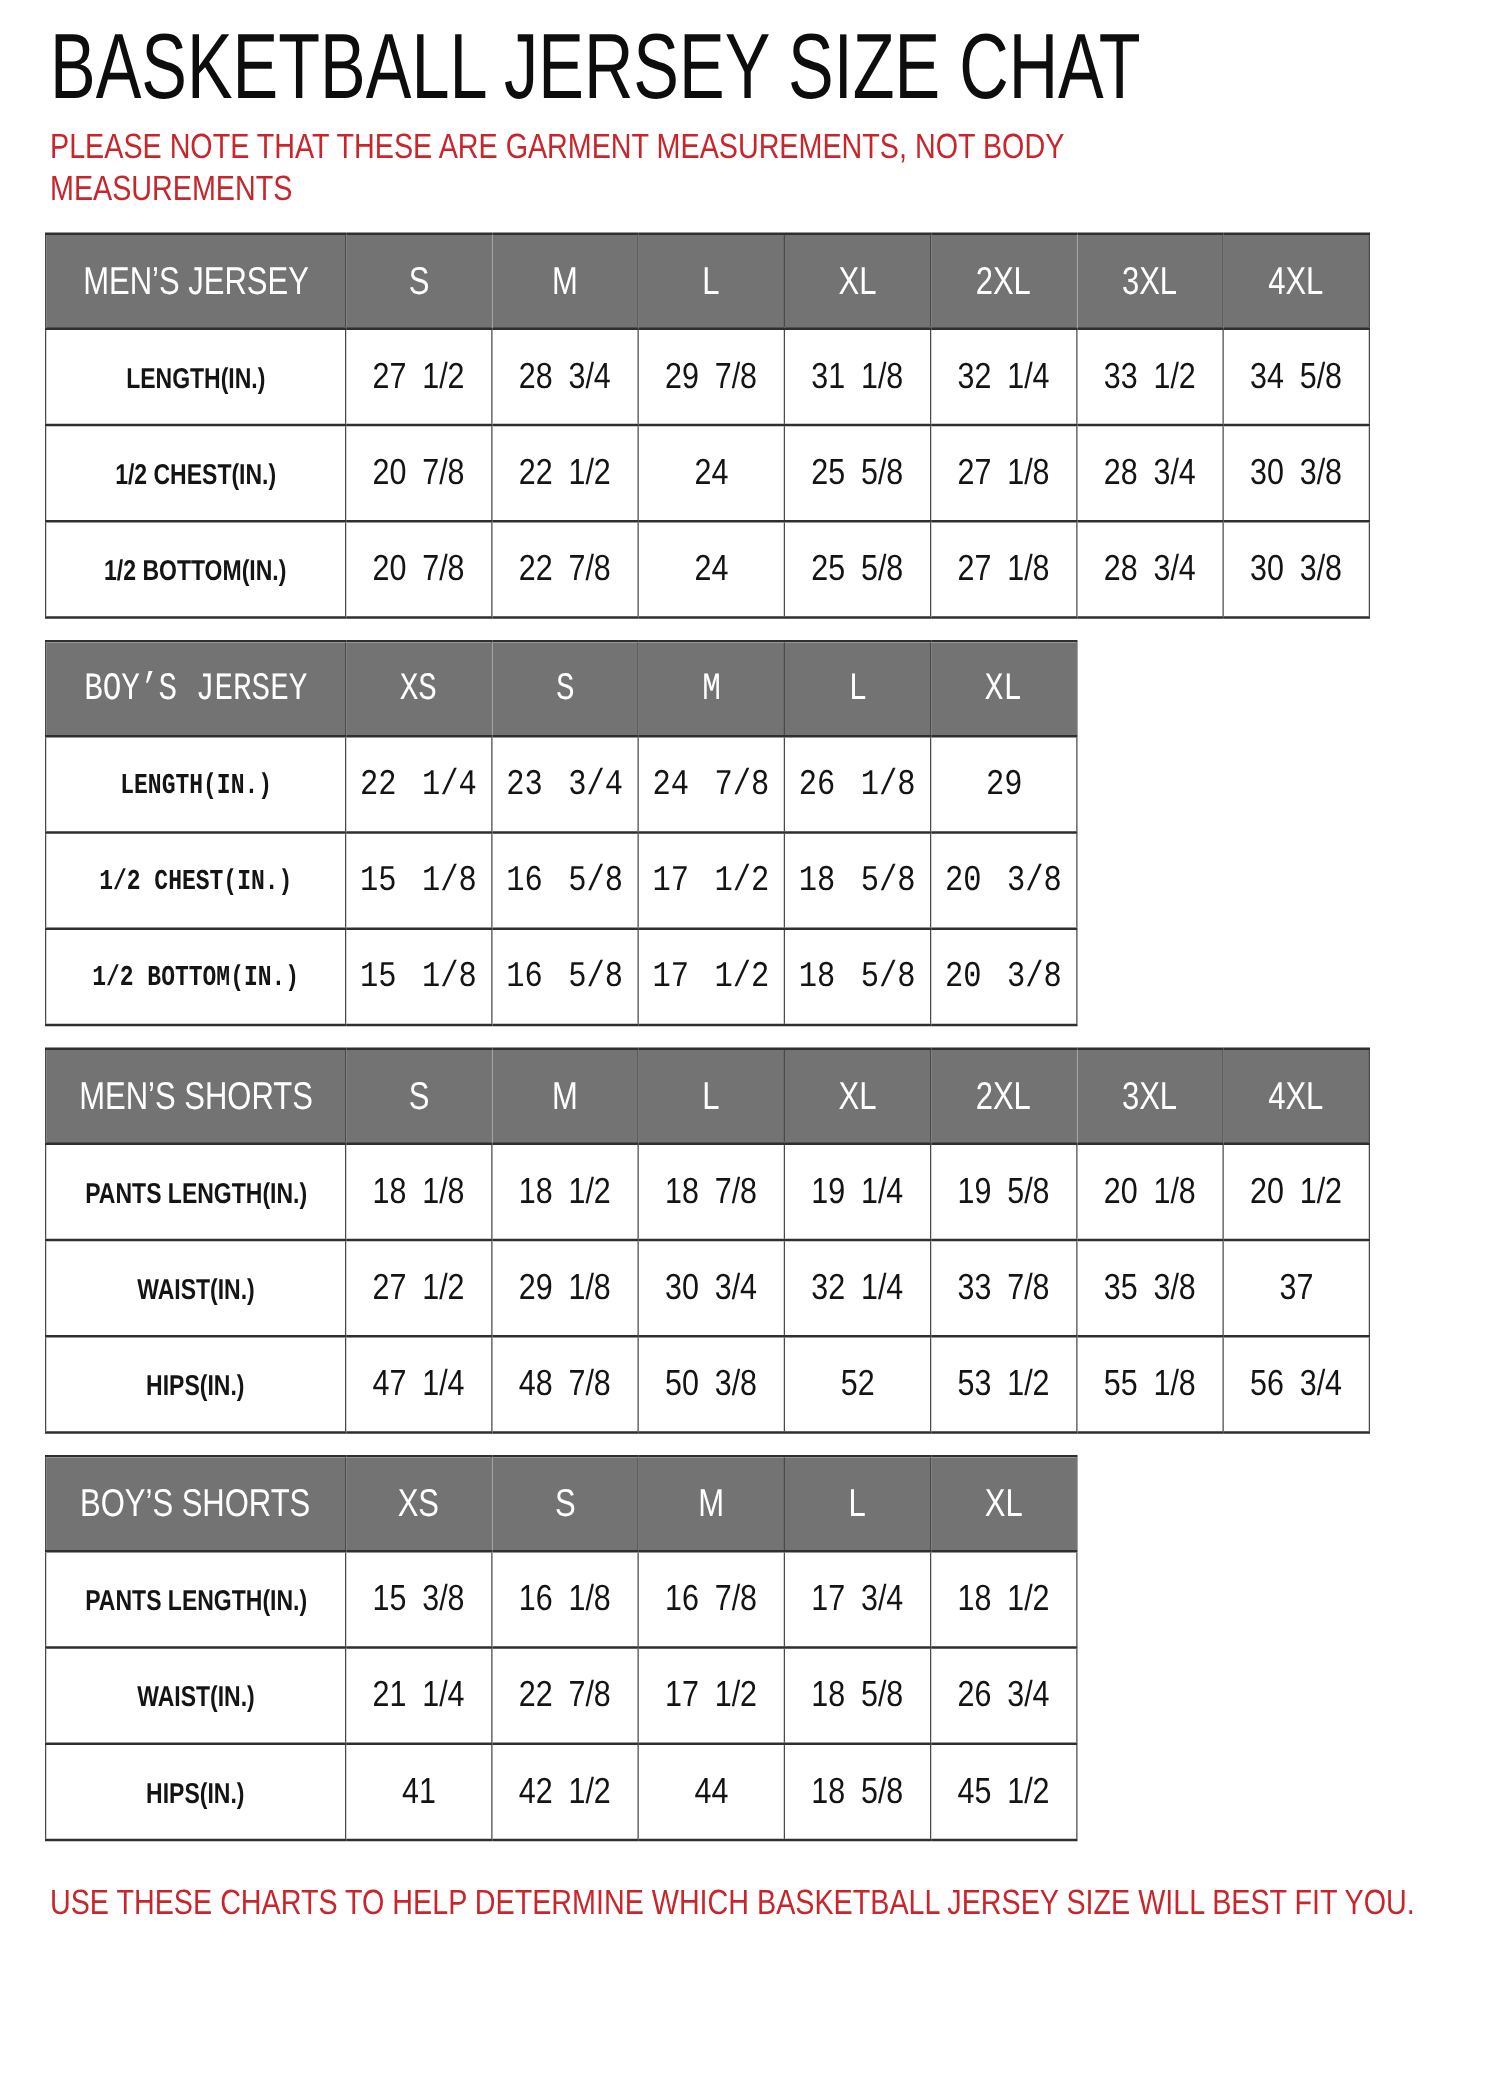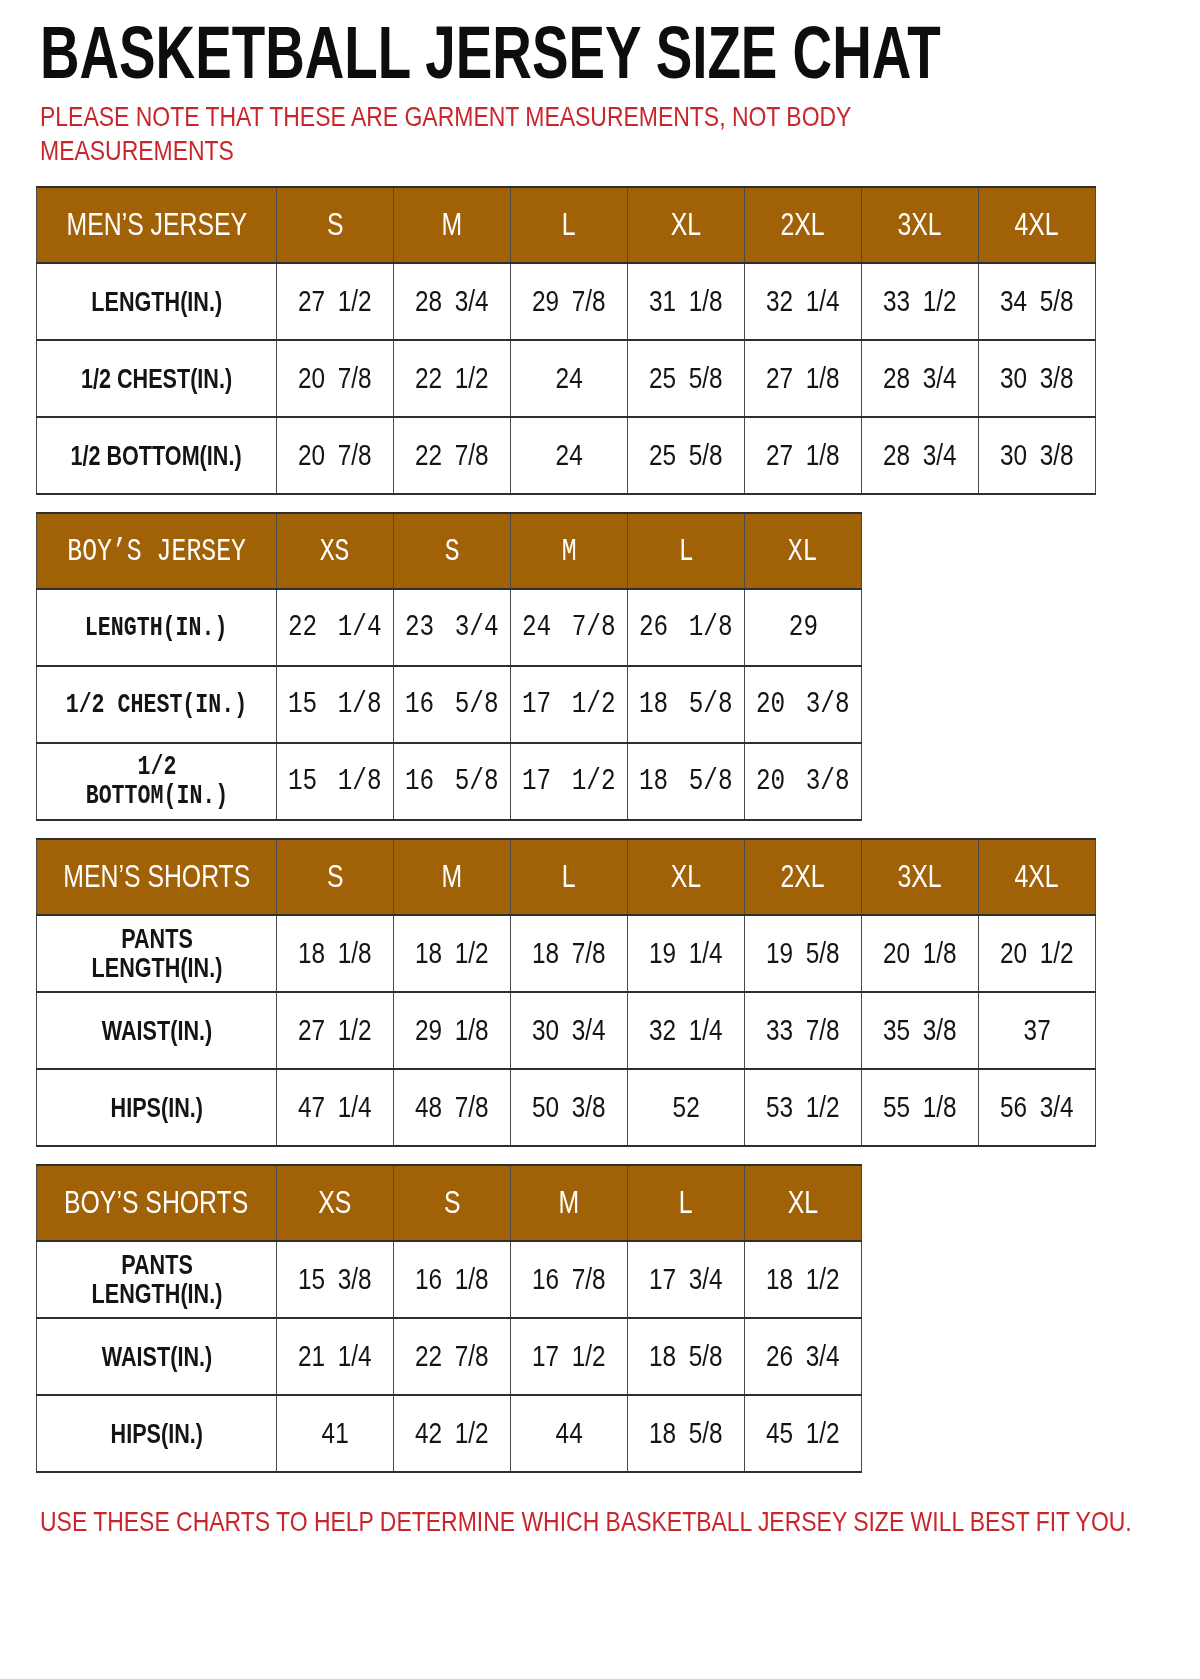--- a/index.html
+++ b/index.html
@@ -16,21 +16,21 @@
   .cnd {
     display: inline-block;
     transform: scaleX(0.80);
     transform-origin: center;
     white-space: nowrap;
   }
   
   .page-title {
     margin-left: 40px;
     font-size: 74px;
-    font-weight: bold;
+    font-weight: normal;
     color: #0d0d0d;
     line-height: 1.0;
     letter-spacing: 0px;
     white-space: nowrap;
   }
   .page-title .cnd { transform: scaleX(0.74); transform-origin: left; }
   .note {
     color: #c9262c;
     font-size: 28px;
     line-height: 1.22;
@@ -58,29 +58,29 @@
     border-top: 2px solid #2f2f2f;
     border-bottom: 2px solid #2f2f2f;
     border-left: 1px solid #4a4a4a;
     border-right: 1px solid #4a4a4a;
     text-align: center;
     vertical-align: middle;
     overflow: hidden;
   }
   .size-table th {
     height: 76px;
-    background: #a16207;
+    background: #737373;
     color: #ffffff;
     font-weight: normal;
     font-size: 31px;
   }
   .size-table td { height: 77px; color: #141414; }
   .size-table td.row-label {
     font-weight: bold;
-    font-size: 27px;
+    font-size: 23px;
     line-height: 1.05;
   }
   .size-table td.row-label .cnd { white-space: normal; max-width: 238px; }
   .size-table td.val { font-size: 29px; }
   .size-table td.val .cnd { word-spacing: 7px; transform: scaleX(0.84); }
 </style>
 </head>
 <body>
 
 <h1 class="page-title"><span class="cnd">BASKETBALL JERSEY SIZE CHAT</span></h1>

